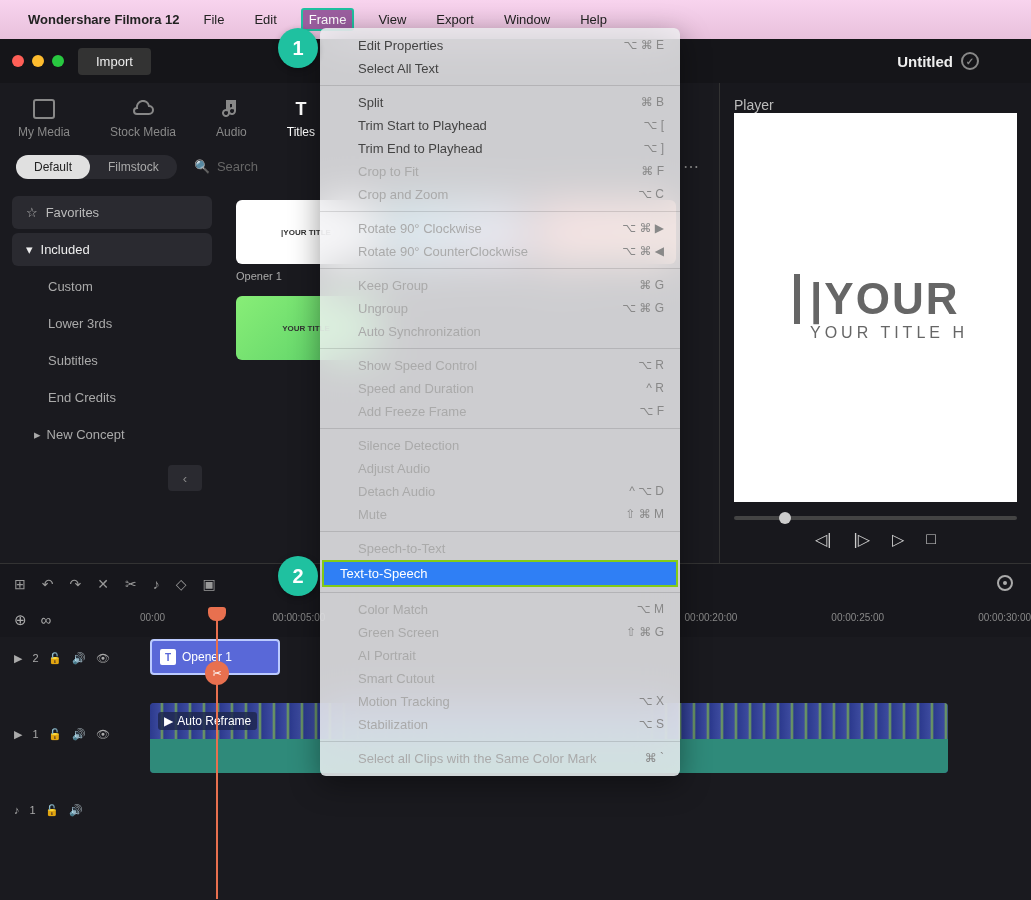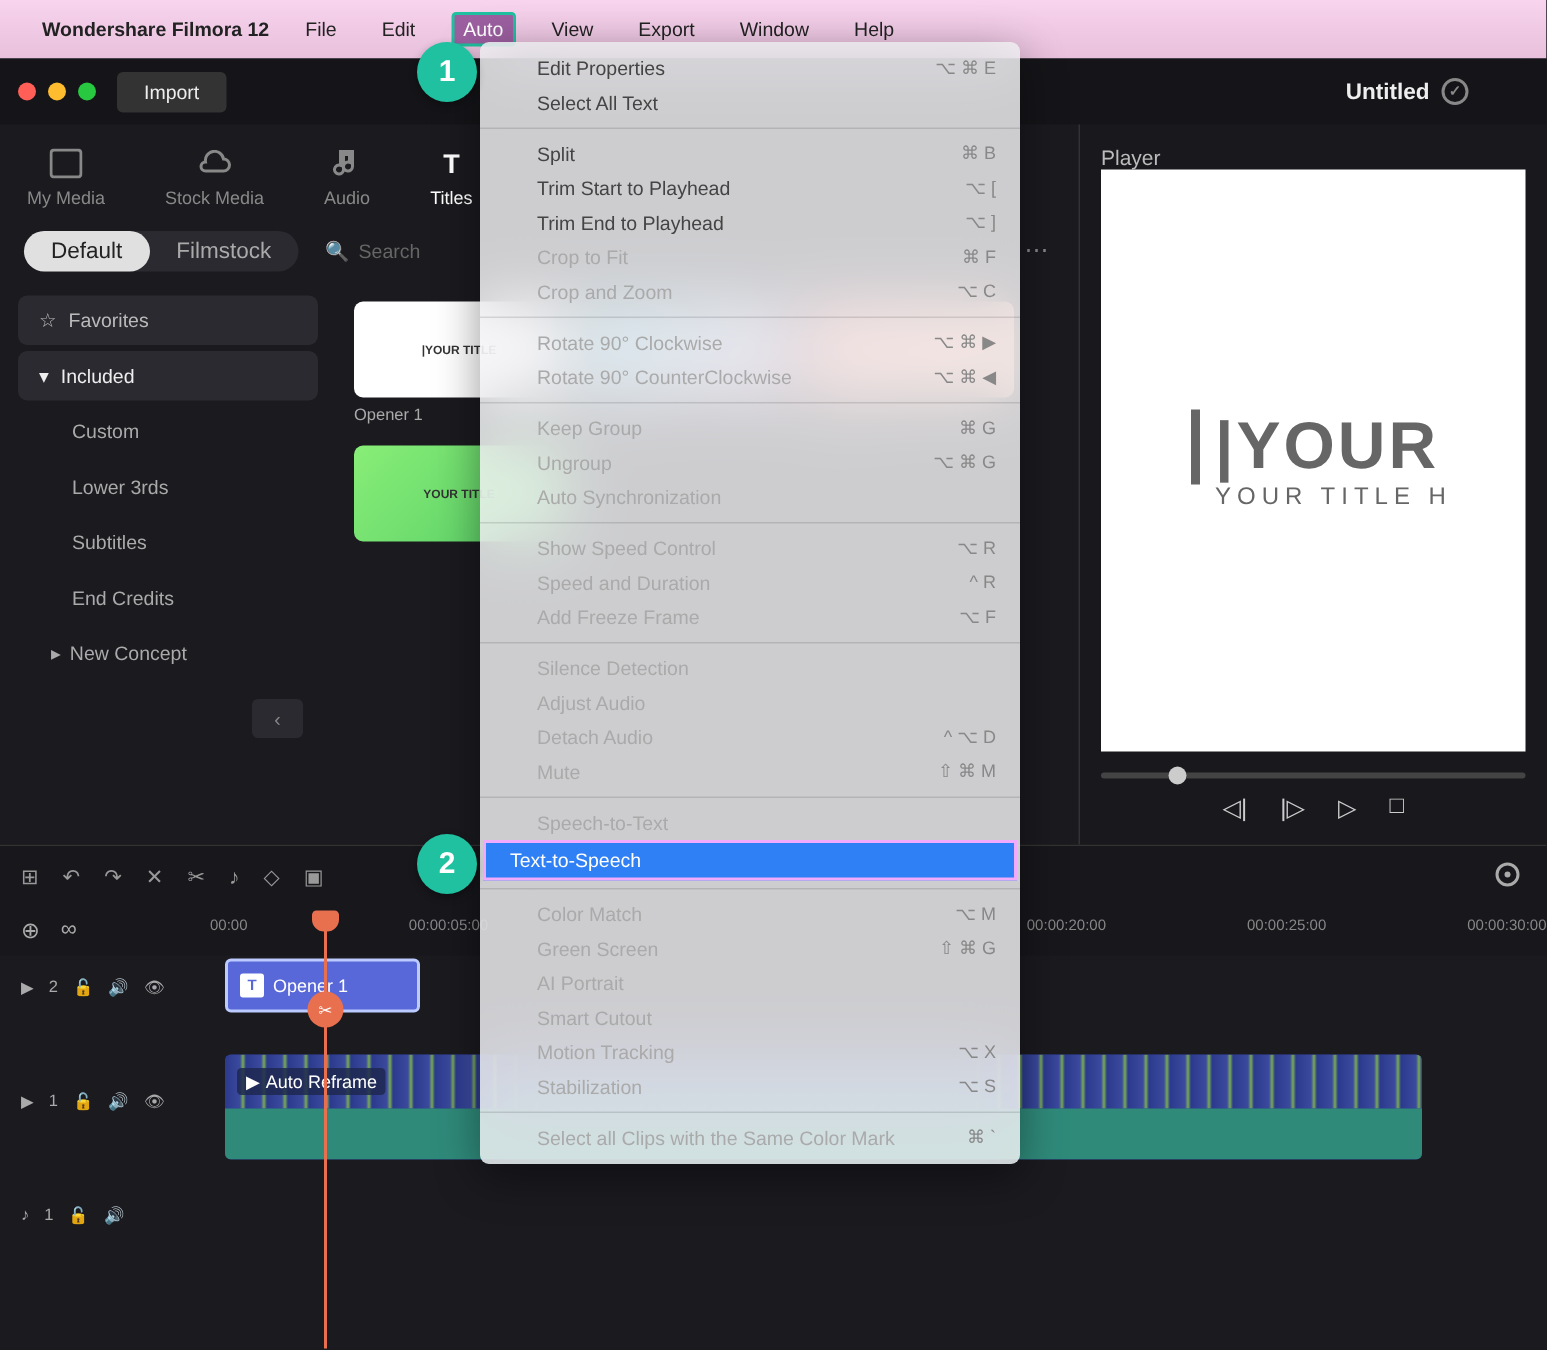--- a/index.html
+++ b/index.html
@@ -19,21 +19,21 @@
 .title-area { margin-left: auto; margin-right: 40px; display: flex; align-items: center; gap: 8px; color: #eee; font-size: 15px; font-weight: 600; }
 .check-circ { width: 18px; height: 18px; border: 2px solid #888; border-radius: 50%; display: inline-flex; align-items: center; justify-content: center; font-size: 10px; color: #888; }
 .main-row { display: flex; height: 480px; }
 .media-panel { width: 720px; background: #1a1a1f; border-right: 1px solid #333; display: flex; flex-direction: column; }
 .tabs { display: flex; padding: 10px 12px 0; gap: 28px; font-size: 12px; color: #888; }
 .tab { display: flex; flex-direction: column; align-items: center; gap: 4px; padding: 4px 6px; cursor: pointer; }
 .tab.active { color: #fff; }
 .tab .ticon { width: 24px; height: 24px; display: flex; align-items: center; justify-content: center; }
 .filter-row { display: flex; align-items: center; padding: 10px 16px; gap: 10px; }
 .pill-group { display: flex; background: #2a2a30; border-radius: 14px; }
-.pill { padding: 5px 18px; font-size: 15px; border-radius: 14px; color: #aaa; }
+.pill { padding: 5px 18px; font-size: 12px; border-radius: 14px; color: #aaa; }
 .pill.active { background: #e0e0e0; color: #222; }
 .search-box { flex: 1; display: flex; align-items: center; color: #666; font-size: 13px; gap: 6px; padding: 4px 8px; }
 .more-dots { color: #888; padding: 4px; }
 .panel-body { display: flex; flex: 1; overflow: hidden; }
 .sidebar { width: 224px; padding: 6px 12px; display: flex; flex-direction: column; gap: 4px; font-size: 13px; }
 .side-item { padding: 9px 14px; border-radius: 6px; color: #bbb; display: flex; align-items: center; gap: 8px; }
 .side-item.fav { background: #2a2a30; }
 .side-item.inc { background: #2a2a30; color: #eee; }
 .side-sub { padding: 9px 14px 9px 36px; color: #aaa; font-size: 13px; }
 .collapse-btn { margin-top: auto; align-self: flex-end; width: 34px; height: 26px; background: #2a2a30; border-radius: 4px; display: flex; align-items: center; justify-content: center; color: #888; margin: 10px; }
@@ -66,38 +66,38 @@
 .playhead { position: absolute; left: 216px; top: 6px; width: 2px; height: 290px; background: #e8704f; }
 .playhead .head { position: absolute; top: -2px; left: -8px; width: 18px; height: 14px; background: #e8704f; border-radius: 3px 3px 8px 8px; }
 .scissors { position: absolute; top: 52px; left: -11px; width: 24px; height: 24px; background: #e8704f; border-radius: 50%; display: flex; align-items: center; justify-content: center; color: #fff; font-size: 11px; }
 .clip2 { position: absolute; left: 150px; top: 100px; width: 798px; height: 70px; border-radius: 4px; overflow: hidden; background: linear-gradient(#2c3a8e,#2c3a8e); display: flex; flex-direction: column; }
 .clip2 .vid-row { height: 36px; background: repeating-linear-gradient(90deg,#2c3a8e 0,#3c4a9e 10px,#7a5 12px,#2c3a8e 14px); display: flex; align-items: center; padding: 0 8px; gap: 6px; color: #fff; font-size: 12px; }
 .clip2 .aud-row { height: 34px; background: #2f8a7a; }
 .clip2 .label-box { background: rgba(30,40,80,.85); padding: 2px 6px; border-radius: 3px; display: flex; align-items: center; gap: 4px; }
 .dropdown { position: absolute; left: 320px; top: 28px; width: 360px; background: rgba(245,245,248,.82); backdrop-filter: blur(20px); border-radius: 6px; box-shadow: 0 8px 30px rgba(0,0,0,.4); color: #444; font-size: 13px; padding: 6px 0; z-index: 100; }
 .dd-item { display: flex; justify-content: space-between; padding: 4px 16px; margin-left: 22px; }
 .dd-item.disabled { color: #aaa; }
-.dd-item.highlighted { background: #2f7ff5; color: #fff; border: 2px solid #f0abfc; margin: 0 2px; }
+.dd-item.highlighted { background: #2f7ff5; color: #fff; border: 2px solid #84cc16; margin: 0 2px; }
 .dd-sep { height: 1px; background: rgba(0,0,0,.12); margin: 5px 0; }
 .dd-short { color: #888; font-size: 12px; }
 .dd-item.highlighted .dd-short { color: #fff; }
 .step-badge { position: absolute; width: 40px; height: 40px; border-radius: 50%; background: #1fc1a0; color: #fff; font-size: 20px; font-weight: 700; display: flex; align-items: center; justify-content: center; z-index: 200; box-shadow: 0 2px 6px rgba(0,0,0,.3); }
 .badge1 { left: 278px; top: 28px; }
 .badge2 { left: 278px; top: 556px; }
 svg { display: block; }
 </style>
 </head>
 <body>
 
 <div class="menubar">
   <span class="apple"></span>
   <span class="app-name">Wondershare Filmora 12</span>
   <span class="menu-item">File</span>
   <span class="menu-item">Edit</span>
-  <span class="menu-item active">Auto</span>
+  <span class="menu-item active">Frame</span>
   <span class="menu-item">View</span>
   <span class="menu-item">Export</span>
   <span class="menu-item">Window</span>
   <span class="menu-item">Help</span>
 </div>
 
 <div class="toolbar">
   <div class="traffic">
     <span class="r"></span>
     <span class="y"></span>

